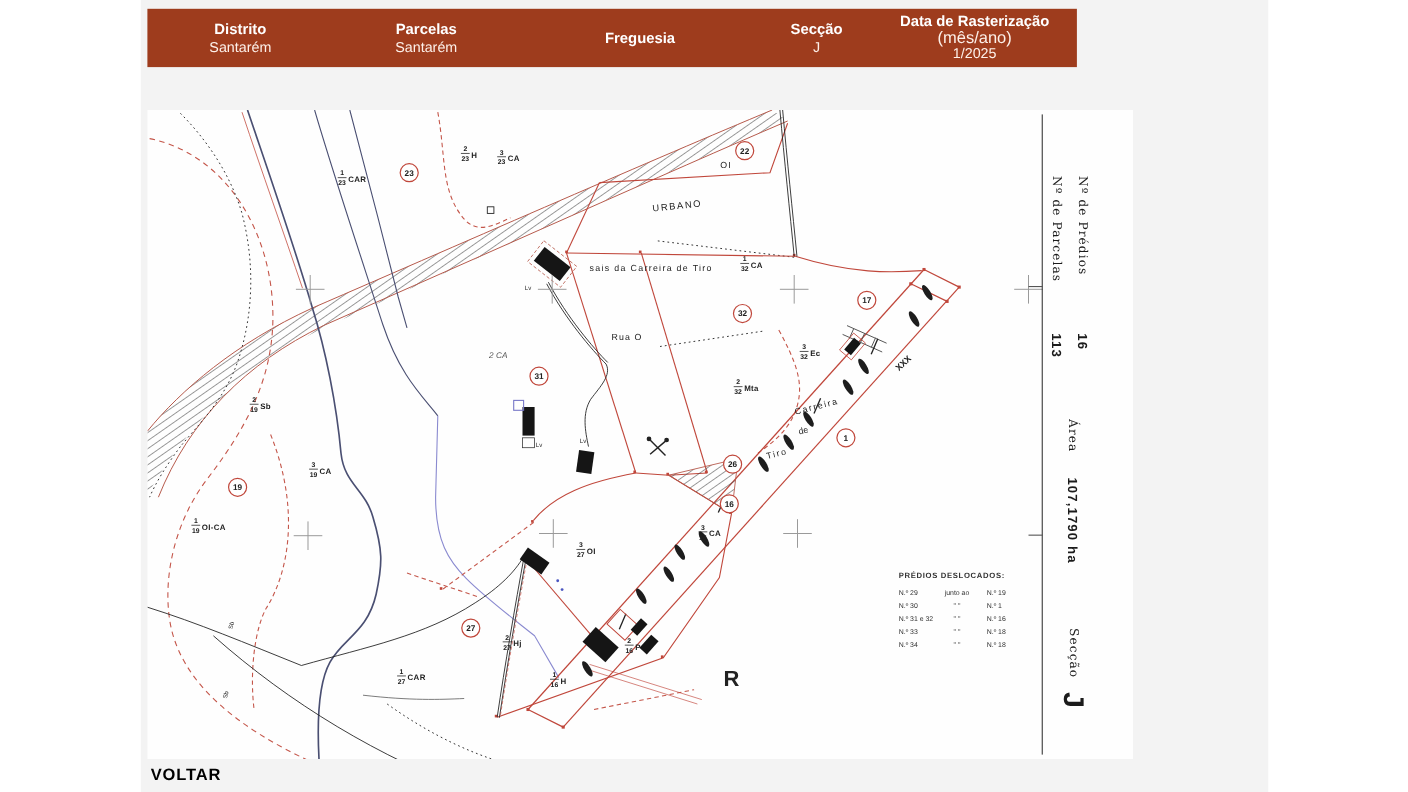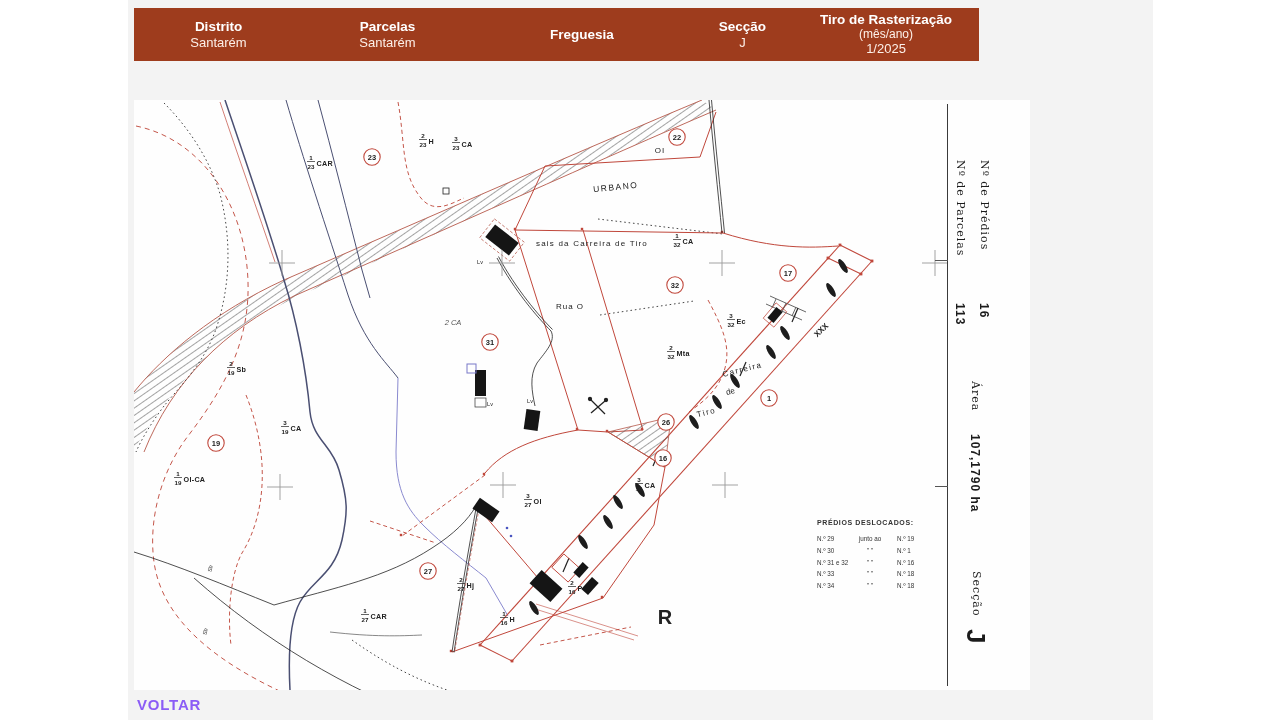--- a/index.html
+++ b/index.html
@@ -6,37 +6,37 @@
             font-family:"Liberation Sans",sans-serif;}
   .content-col{position:absolute;left:128px;top:0;width:1025px;height:720px;background:#f3f3f3;}
   
   .header-bar{position:absolute;left:6px;top:8px;width:845px;height:53px;background:#9e3c1d;
               display:flex;align-items:center;color:#fff;}
   .hcol{display:flex;flex-direction:column;align-items:center;justify-content:center;text-align:center;line-height:16px;}
   .hcol.c0{flex:0 0 20%;} .hcol.c1{flex:0 0 20%;} .hcol.c2{flex:0 0 26%;} .hcol.c3{flex:0 0 12%;} .hcol.c4{flex:0 0 22%;}
   .hlabel{font-weight:bold;font-size:13.5px;}
   .hvalue{font-size:13px;color:#fdf0e9;}
   .hcol.c2 .hvalue{width:170px;}
-  .hsub{font-size:12px;color:#fdf0e9;line-height:13px;}
+  .hsub{font-size:15px;color:#fdf0e9;line-height:13px;}
   
   .map-wrap{position:absolute;left:6px;top:100px;width:896px;height:590px;background:#fefefe;}
   svg text{font-family:"Liberation Sans",sans-serif;}
   
   .sb-line{position:absolute;left:813px;top:4px;width:1px;height:582px;background:#3a3a3a;}
   .sb-tick{position:absolute;width:13px;height:1px;background:#555;}
   .sb-tick.t1{left:801px;top:160px;} .sb-tick.t2{left:801px;top:386px;}
   .sb-entry{position:absolute;writing-mode:vertical-rl;font-family:"DejaVu Serif",serif;
             font-size:11px;color:#1b1b1b;letter-spacing:1px;white-space:nowrap;}
   .sb-label{display:inline-block;}
   .sb-label.fixed{inline-size:132px;}
   .sb-value{font-family:"Liberation Sans",sans-serif;font-weight:bold;font-size:12px;
             letter-spacing:1px;margin-inline-start:6px;}
   .sb-j{font-family:"Liberation Sans",sans-serif;font-weight:bold;font-size:26px;margin-inline-start:8px;}
   
-  .back-link{position:absolute;left:9px;top:696px;font-size:15px;font-weight:bold;color:#8b5cf6;
+  .back-link{position:absolute;left:9px;top:696px;font-size:15px;font-weight:bold;color:#000000;
              letter-spacing:.8px;cursor:pointer;}
 </style>
 </head>
 <body>
 
 <div class="content-col">
 
   <div class="header-bar">
     <div class="hcol c0">
       <div class="hlabel">Distrito</div>
@@ -47,21 +47,21 @@
       <div class="hvalue">Santarém</div>
     </div>
     <div class="hcol c2">
       <div class="hlabel">Freguesia</div>
     </div>
     <div class="hcol c3">
       <div class="hlabel">Secção</div>
       <div class="hvalue">J</div>
     </div>
     <div class="hcol c4">
-      <div class="hlabel">Tiro de Rasterização</div>
+      <div class="hlabel">Data de Rasterização</div>
       <div class="hsub">(mês/ano)</div>
       <div class="hvalue">1/2025</div>
     </div>
   </div>
 
   <div class="map-wrap">
     <svg id="mapsvg" width="896" height="590" viewBox="0 0 896 590">
       <defs>
         <pattern id="hatch" patternUnits="userSpaceOnUse" width="6" height="6" patternTransform="rotate(55)">
           <line x1="0" y1="0" x2="0" y2="6" stroke="#4a4a4a" stroke-width="1"></line>

